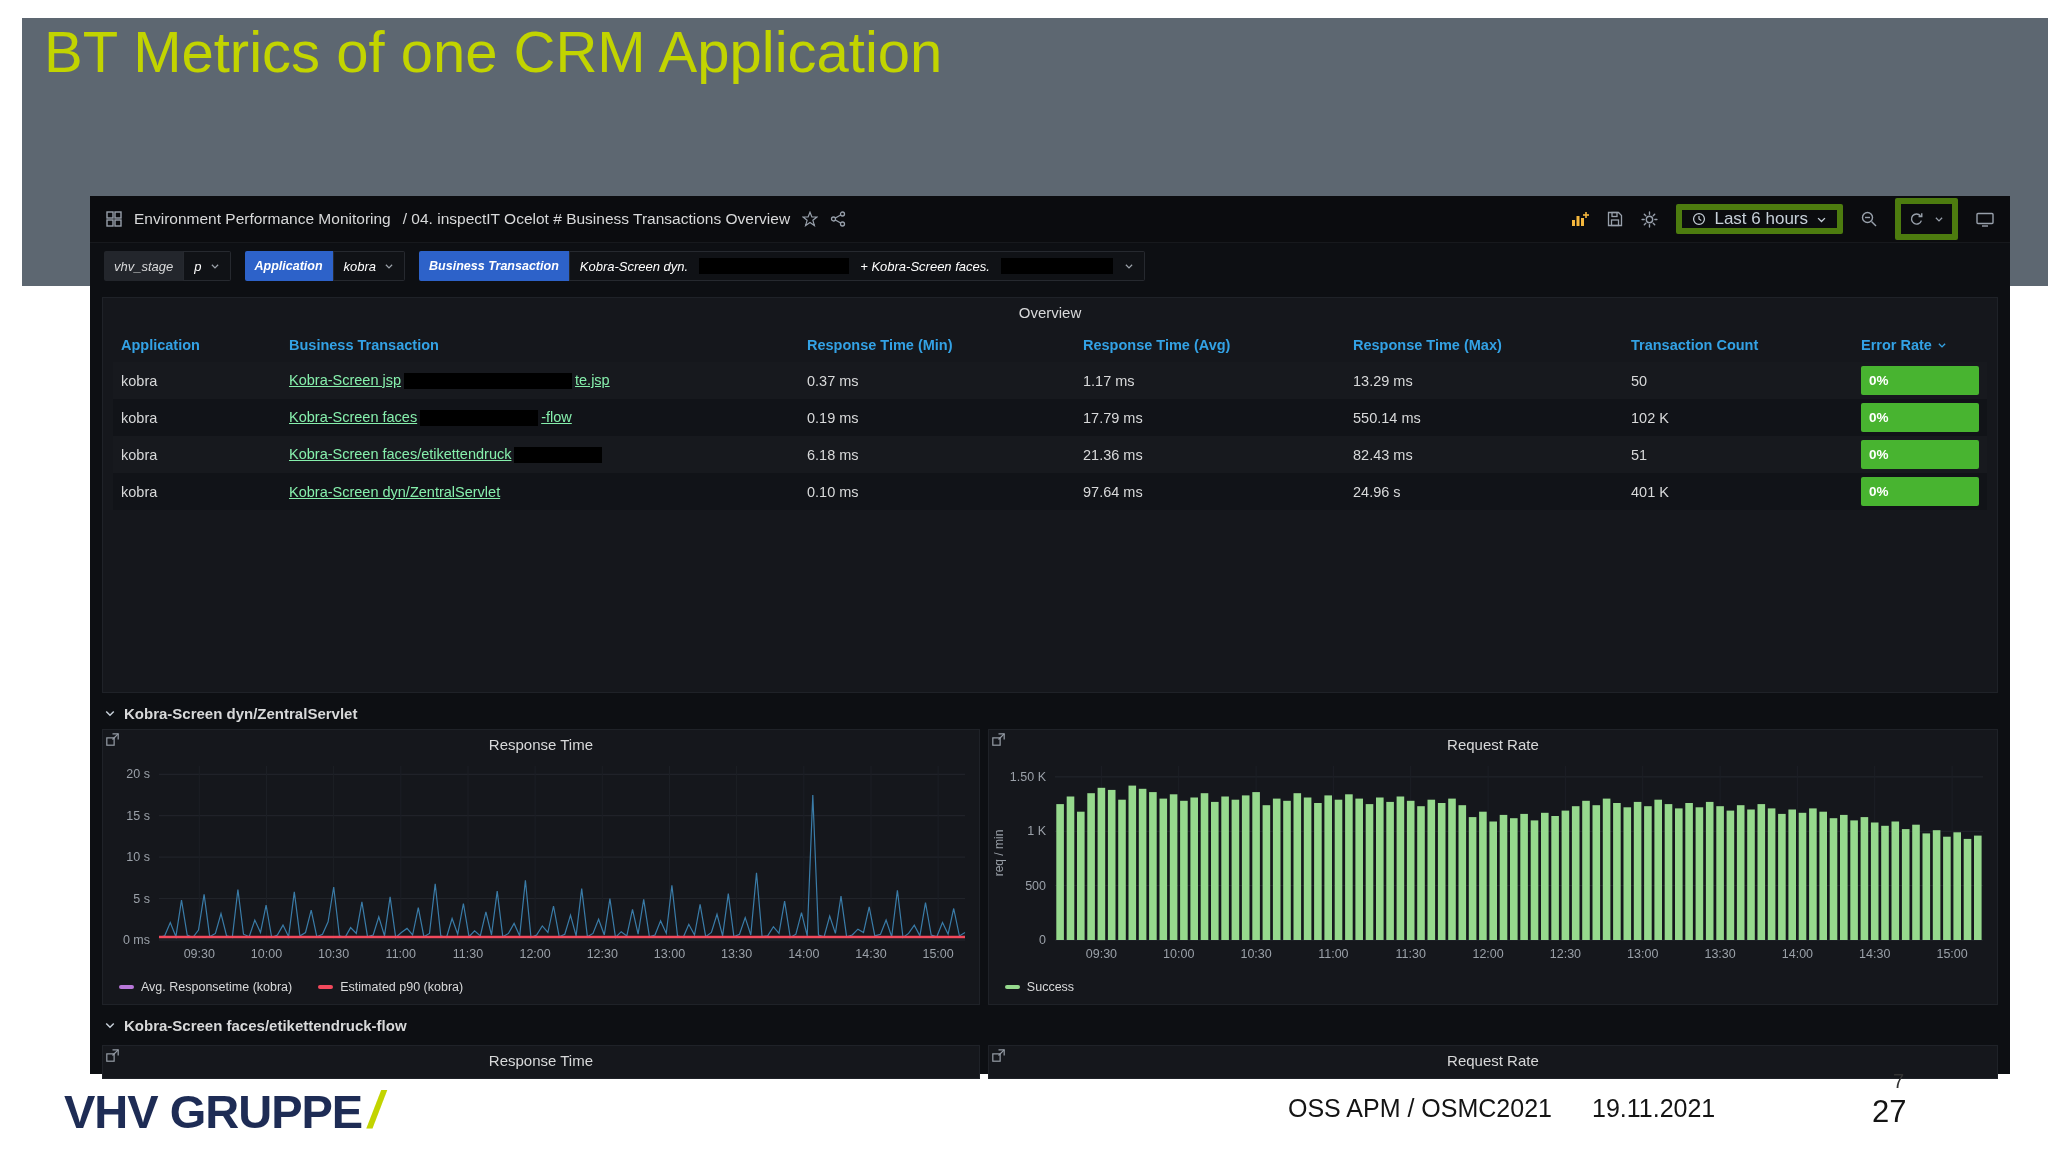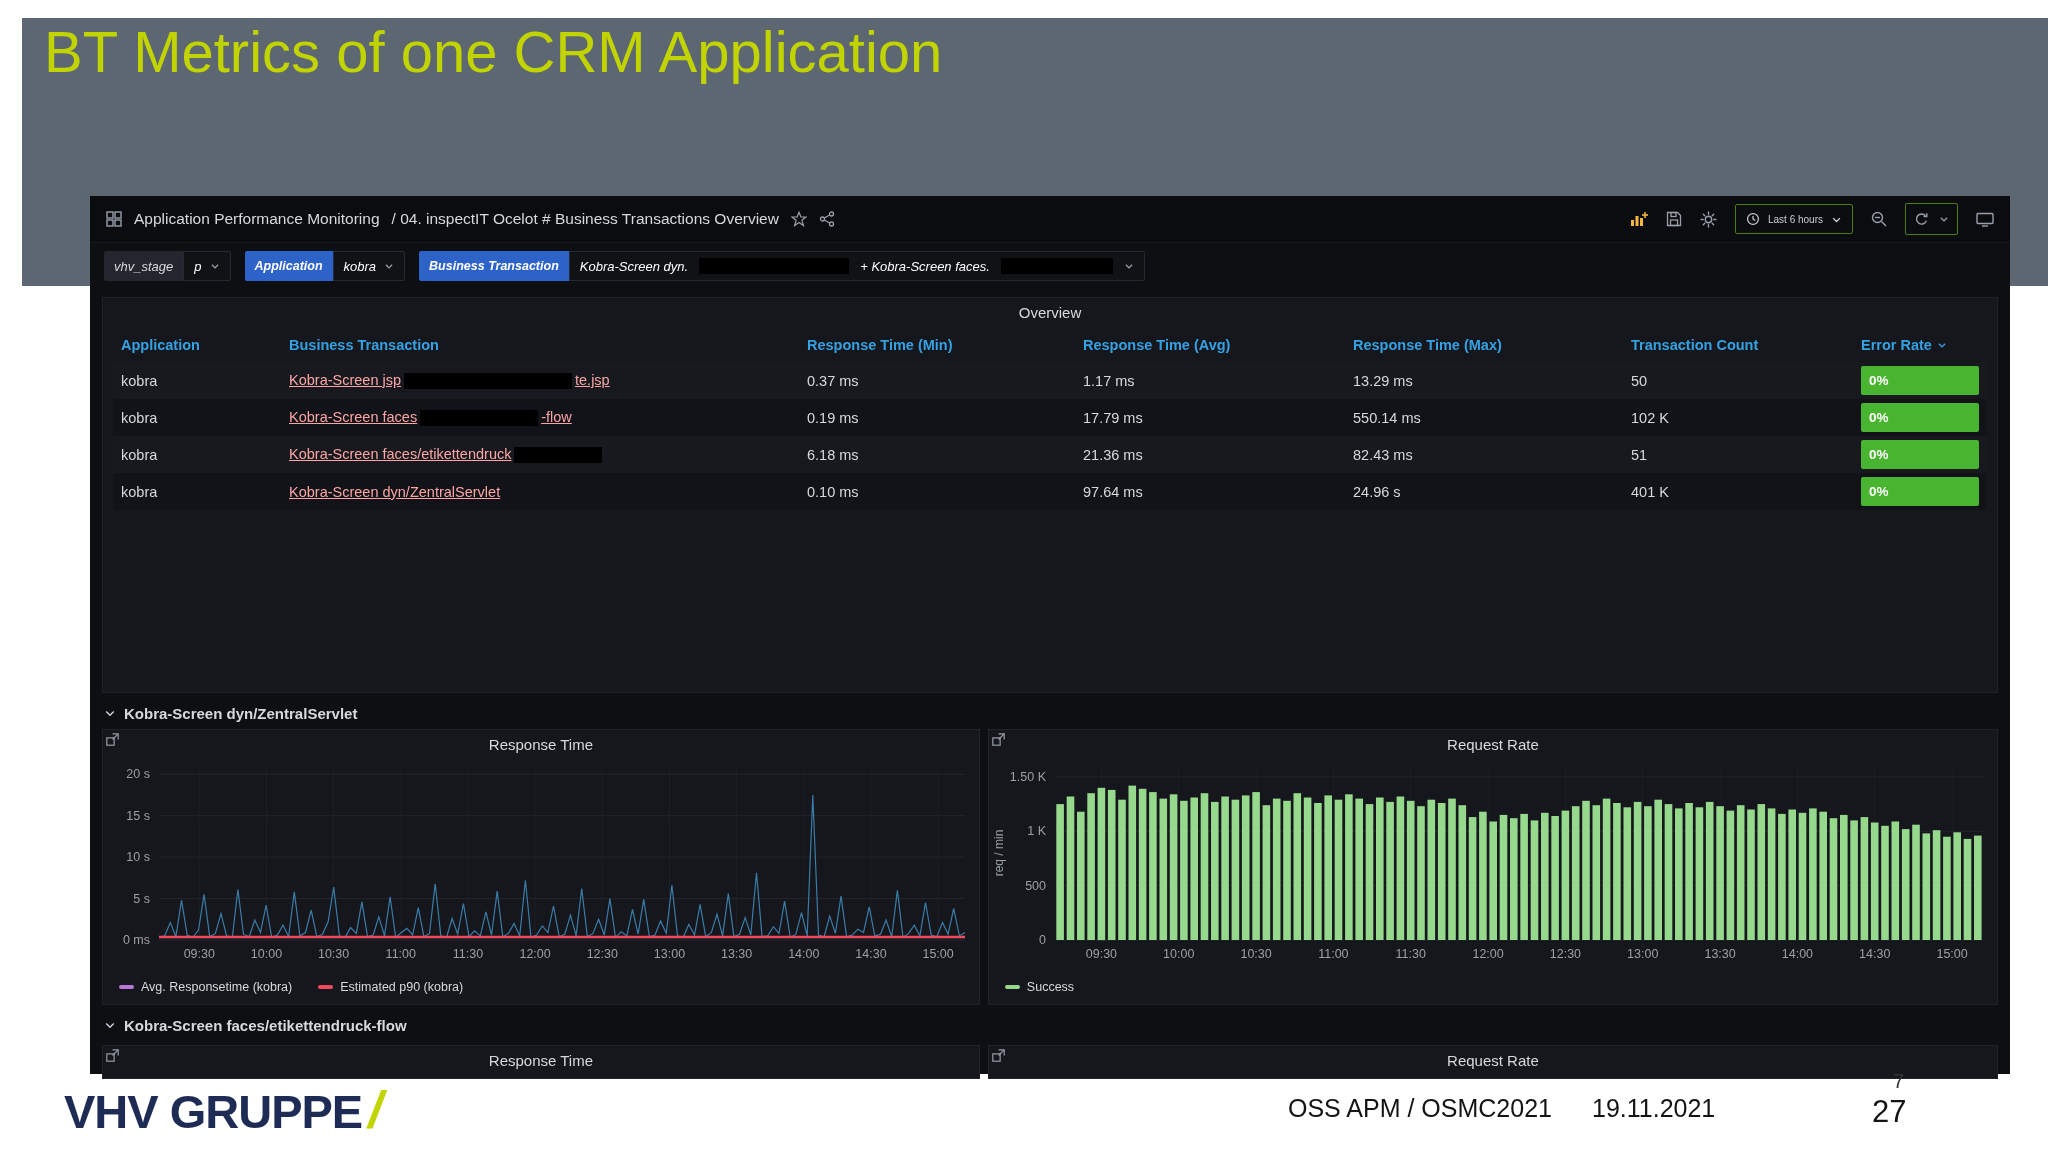--- a/index.html
+++ b/index.html
@@ -13,22 +13,22 @@
   .dashboard{position:absolute;left:90px;top:196px;width:1920px;height:878px;background:#0d0f13;
              z-index:2;color:#d8d9da;font-size:14px;}
   .navbar{height:46px;background:#0b0c0f;border-bottom:1px solid #17191d;display:flex;align-items:center;
           padding:0 16px;gap:12px;}
   .icon{display:inline-flex;align-items:center;justify-content:center;flex:none;}
   .icon svg{display:block;}
   .clickable{cursor:pointer;}
   .nav-title,.nav-path{font-size:15.5px;color:#d8d9da;white-space:nowrap;cursor:pointer;}
   .nav-right{margin-left:auto;display:flex;align-items:center;gap:18px;}
   .time-btn,.refresh-group{display:flex;align-items:center;gap:8px;height:30px;padding:0 10px;
-          background:transparent;border:1px solid #4d7c0f;border-radius:2px;color:#c7d0d9;
-          font-size:10px;cursor:pointer;font-family:inherit;}
+          background:transparent;border:6px solid #4d7c0f;border-radius:2px;color:#c7d0d9;
+          font-size:17px;cursor:pointer;font-family:inherit;}
   .refresh-group{gap:10px;padding:0 8px;}
   
   .filterbar{height:46px;display:flex;align-items:center;padding:0 14px;gap:14px;background:#0d0f13;}
   .chip{display:flex;height:30px;align-items:stretch;font-size:13px;border-radius:2px;overflow:hidden;font-style:italic;}
   .chip-label{background:#23262c;color:#d8d9da;display:flex;align-items:center;padding:0 10px;white-space:nowrap;}
   .chip-label.blue{background:#2d62c9;color:#fff;font-weight:700;font-size:12.5px;}
   .chip-value{background:#101216;border:1px solid #26292f;color:#fff;display:flex;align-items:center;
               gap:8px;padding:0 10px;white-space:nowrap;cursor:pointer;}
   .redact{display:inline-block;height:16px;background:#000;vertical-align:middle;margin:0 3px;}
   
@@ -41,21 +41,21 @@
   .t-head,.tr{display:flex;align-items:center;}
   .t-head{height:34px;}
   .th{color:#33a2e5;font-size:14.5px;font-weight:700;display:flex;align-items:center;gap:5px;
       padding:0 8px;box-sizing:border-box;cursor:pointer;}
   .tr{height:37px;background:#17191e;}
   .tr.odd{background:#111318;}
   .td{padding:0 8px;font-size:14.5px;box-sizing:border-box;white-space:nowrap;overflow:hidden;}
   .c0{width:168px;flex:none;}.c1{width:518px;flex:none;}.c2{width:276px;flex:none;}
   .c3{width:270px;flex:none;}.c4{width:278px;flex:none;}.c5{width:230px;flex:none;}
   .c6{flex:1;}
-  .bt-link{text-decoration:underline;cursor:pointer;color:#fca5a5;}
+  .bt-link{text-decoration:underline;cursor:pointer;color:#86efac;}
   .err-badge{display:flex;align-items:center;width:100%;height:29px;border-radius:2px;
              color:#fff;font-weight:700;font-size:13.5px;padding:0 8px;box-sizing:border-box;}
   
   .section{display:flex;align-items:center;gap:8px;height:28px;margin-top:6px;color:#d8d9da;
            font-weight:700;font-size:15px;cursor:pointer;padding-left:2px;}
   .charts-row{display:flex;gap:8px;height:276px;margin-top:2px;}
   .chart-panel{position:relative;}
   .wL{width:46.3%;flex:none;}
   .wR{flex:1;}
   .corner{position:absolute;top:3px;left:3px;opacity:.85;cursor:pointer;}
@@ -88,21 +88,21 @@
 
     <div class="navbar">
       <span class="icon clickable">
         <svg width="16" height="16" viewBox="0 0 16 16" fill="none" stroke="#98a0ab" stroke-width="1.4">
             <rect x="1" y="1" width="6" height="6"></rect>
             <rect x="9" y="1" width="6" height="6"></rect>
             <rect x="1" y="9" width="6" height="6"></rect>
             <rect x="9" y="9" width="6" height="6"></rect>
           </svg>
       </span>
-      <span class="nav-title">Application Performance Monitoring</span>
+      <span class="nav-title">Environment Performance Monitoring</span>
       <span class="nav-path">/ 04. inspectIT Ocelot # Business Transactions Overview</span>
       <span class="icon clickable">
         <svg width="16" height="16" viewBox="0 0 16 16" fill="none" stroke="#98a0ab" stroke-width="1.2">
             <polygon points="8,1.2 9.9,6 15,6 10.9,9.3 12.4,14.6 8,11.6 3.6,14.6 5.1,9.3 1,6 6.1,6"></polygon>
           </svg>
       </span>
       <span class="icon clickable">
         <svg width="16" height="16" viewBox="0 0 16 16" fill="none" stroke="#98a0ab" stroke-width="1.3">
             <circle cx="12.5" cy="3" r="2"></circle>
             <circle cx="3.5" cy="8" r="2"></circle>

